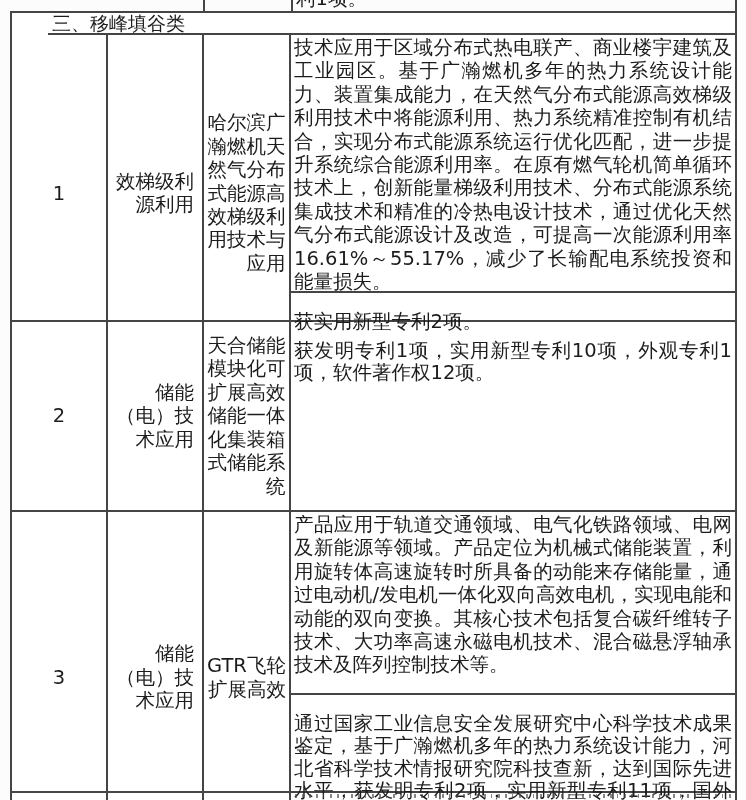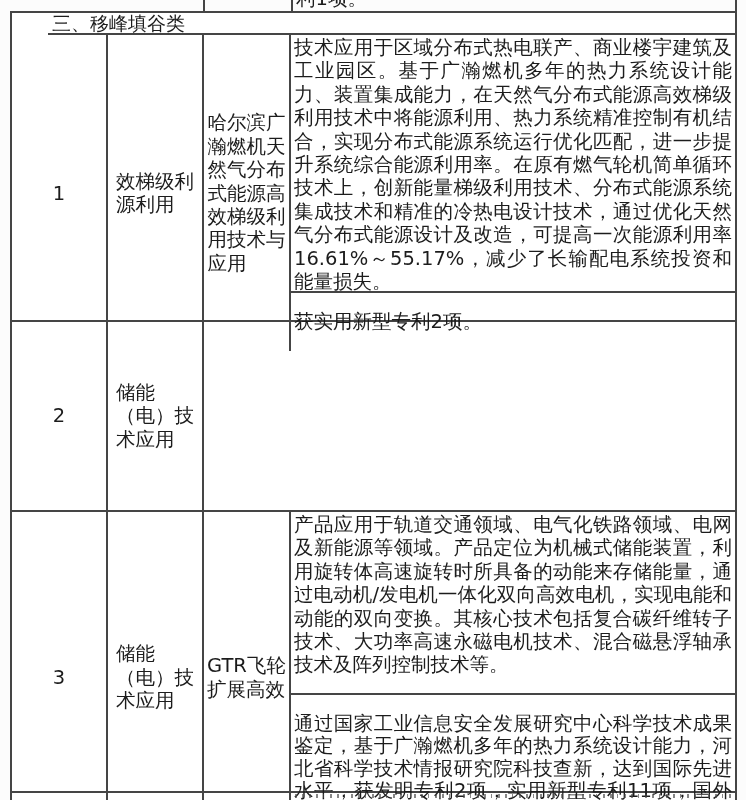--- a/index.html
+++ b/index.html
@@ -35,21 +35,21 @@
     font-size:19px;line-height:20px;padding-left:4px;white-space:nowrap;overflow:hidden;margin-left:36px;
   }
   .row{
     display:grid;grid-template-columns:96px 96px 87px 1fr;
     box-sizing:border-box;border-bottom:2px solid var(--border);
   }
   .r1{height:287px}.r2{height:190px}.r3{height:281px}
   .cell{
     box-sizing:border-box;border-right:2px solid var(--border);
     display:flex;align-items:center;justify-content:center;
-    text-align:left;white-space:pre-line;
+    text-align:right;white-space:pre-line;
     font-size:19.5px;line-height:23.4px;overflow:hidden;
   }
   .col4{display:flex;flex-direction:column;min-width:0;}
   .desc{
     box-sizing:border-box;border-bottom:2px solid var(--border);
     padding:1px 3px;font-size:19.5px;line-height:23.4px;
     text-align:justify;overflow:hidden;
   }
   .d1{height:258px}.d2{height:140px}.d3{height:183px}
   .pat{
@@ -103,21 +103,29 @@
         <div class="desc d1">技术应用于区域分布式热电联产、商业楼宇建筑及工业园区。基于广瀚燃机多年的热力系统设计能力、装置集成能力，在天然气分布式能源高效梯级利用技术中将能源利用、热力系统精准控制有机结合，实现分布式能源系统运行优化匹配，进一步提升系统综合能源利用率。在原有燃气轮机简单循环技术上，创新能量梯级利用技术、分布式能源系统集成技术和精准的冷热电设计技术，通过优化天然气分布式能源设计及改造，可提高一次能源利用率16.61%～55.17%，减少了长输配电系统投资和能量损失。</div>
         <div class="pat">获实用新型专利2项。</div>
       </div>
     </div>
 
     <div class="row r2">
       <div class="cell">2</div>
       <div class="cell">储能
 （电）技
 术应用</div>
+      <div class="cell">天合储能
+模块化可
+扩展高效
+储能一体
+化集装箱
+式储能系
+统</div>
       <div class="col4">
+        <div class="pat">获发明专利1项，实用新型专利10项，外观专利1项，软件著作权12项。</div>
       </div>
     </div>
 
     <div class="row r3">
       <div class="cell">3</div>
       <div class="cell">储能
 （电）技
 术应用</div>
       <div class="cell">GTR飞轮
 扩展高效</div>

